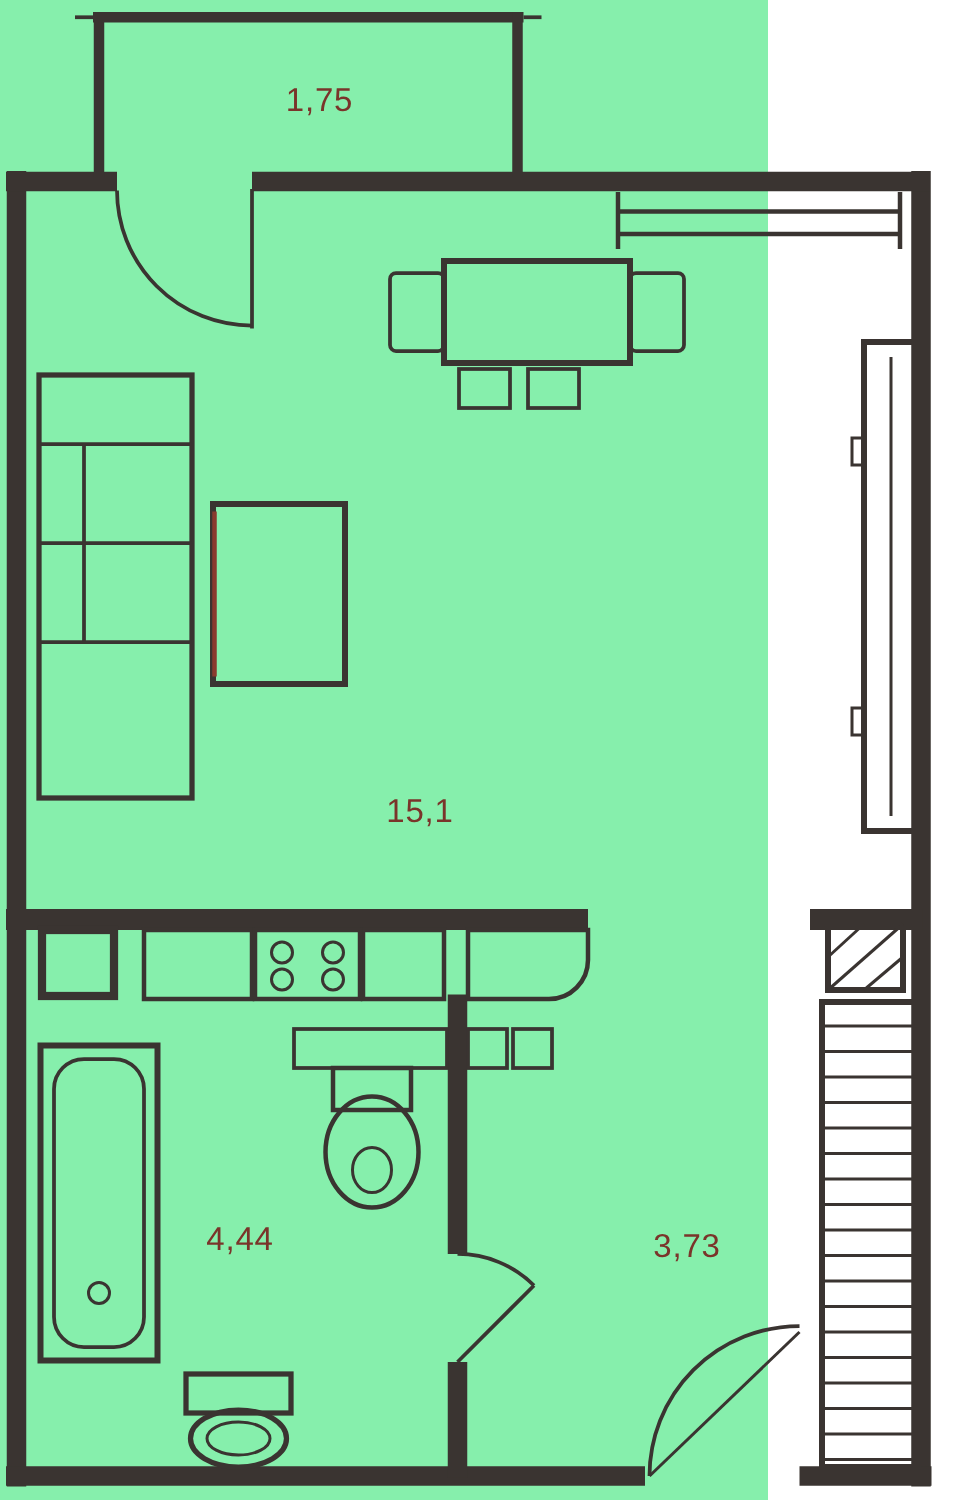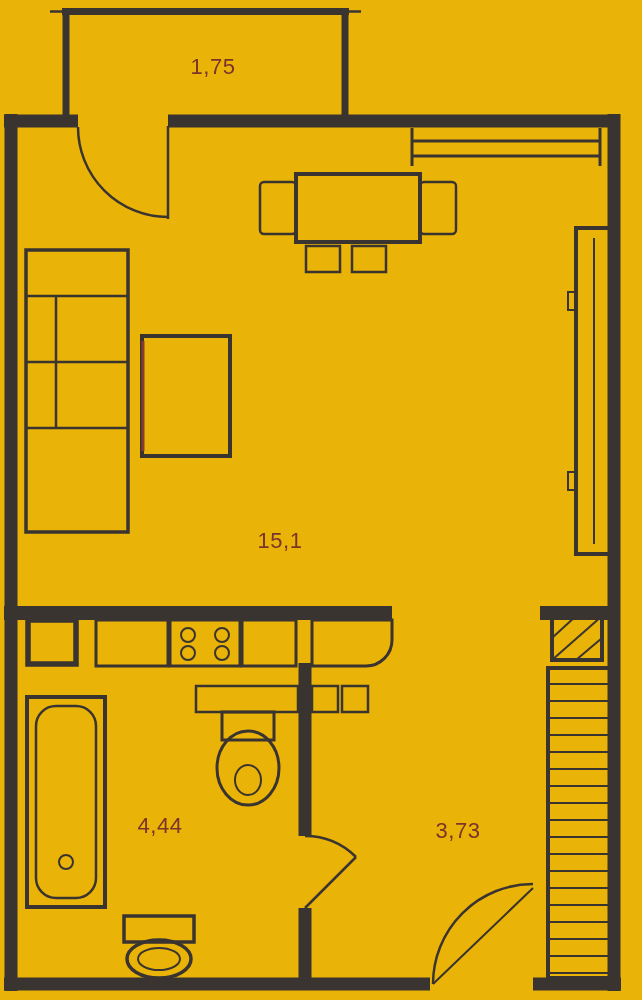--- a/index.html
+++ b/index.html
@@ -2,23 +2,23 @@
 <html><head>
 <meta charset="utf-8">
 <style>
   html, body {
     margin: 0;
     padding: 0;
     background: #ffffff;
   }
   .plan-canvas {
     position: relative;
-    width: 642px;
+    width: 512px;
     height: 1000px;
-    background: #eab308;
+    background: #86efac;
     font-family: "Liberation Sans", sans-serif;
   }
   svg { display: block; }
   .wall      { stroke: #3a3431; fill: none; }
   .furn      { stroke: #3a3431; fill: none; }
   .thin      { stroke: #3a3431; fill: none; }
   .accent    { stroke: #8a3a2e; fill: none; }
   .room-label {
     fill: #7a342a;
     font-family: "Liberation Sans", sans-serif;

